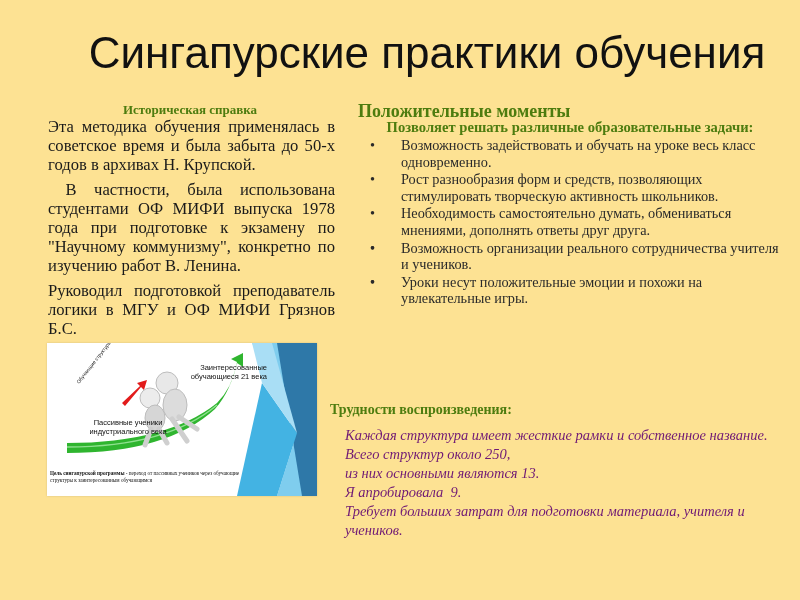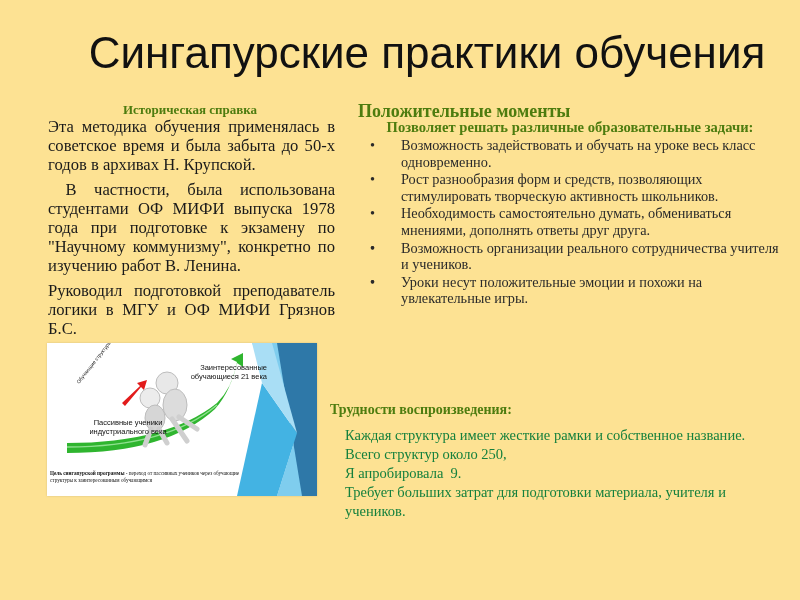--- a/index.html
+++ b/index.html
@@ -42,21 +42,21 @@
       font-size: 14.3px; line-height: 16.6px;
     }
     .bullets li { position: relative; padding-left: 33px; margin-bottom: 1px; color: #2a2a2a; }
     .bullets li .dot { position: absolute; left: 2px; top: 0; }
     .diff-head {
       position: absolute; left: 330px; top: 402px; width: 460px;
       text-align: left; font-size: 14px;
     }
     .diff-body {
       position: absolute; left: 345px; top: 426px; width: 440px;
-      font-size: 14.5px; line-height: 19px; color: #15803d;
+      font-size: 14.5px; line-height: 19px; color: #701a75; font-style: italic;
     }
     .diff-body div { white-space: nowrap; }
     .diff-body .wrap { white-space: normal; }
     .figure {
       position: absolute; left: 47px; top: 343px; width: 270px; height: 153px;
       background: #fff; overflow: hidden;
       box-shadow: 0 0 2px rgba(0,0,0,0.15);
     }
     .figure svg { position: absolute; left: 0; top: 0; }
     .fig-lbl { position: absolute; font-family: "Liberation Sans", sans-serif; color: #111; }
@@ -113,15 +113,16 @@
   <li><span class="dot">•</span></li>
   <li><span class="dot">•</span><span>Возможность организации реального сотрудничества учителя и учеников.</span></li>
   <li><span class="dot">•</span></li>
   <li><span class="dot">•</span><span>Уроки несут положительные эмоции и похожи на увлекательные игры.</span></li>
 </ul>
 
 <div class="diff-head red">Трудности воспроизведения:</div>
 <div class="diff-body">
   <div>Каждая структура имеет жесткие рамки и собственное название.</div>
   <div>Всего структур около 250,</div>
+  <div>из них основными являются 13.</div>
   <div style="white-space:pre">Я апробировала  9.</div>
   <div class="wrap">Требует больших затрат для подготовки материала, учителя и учеников.</div>
 </div>
 
 </body></html>

